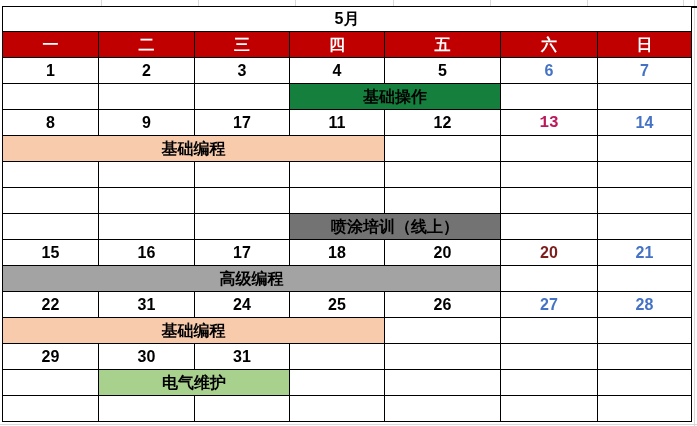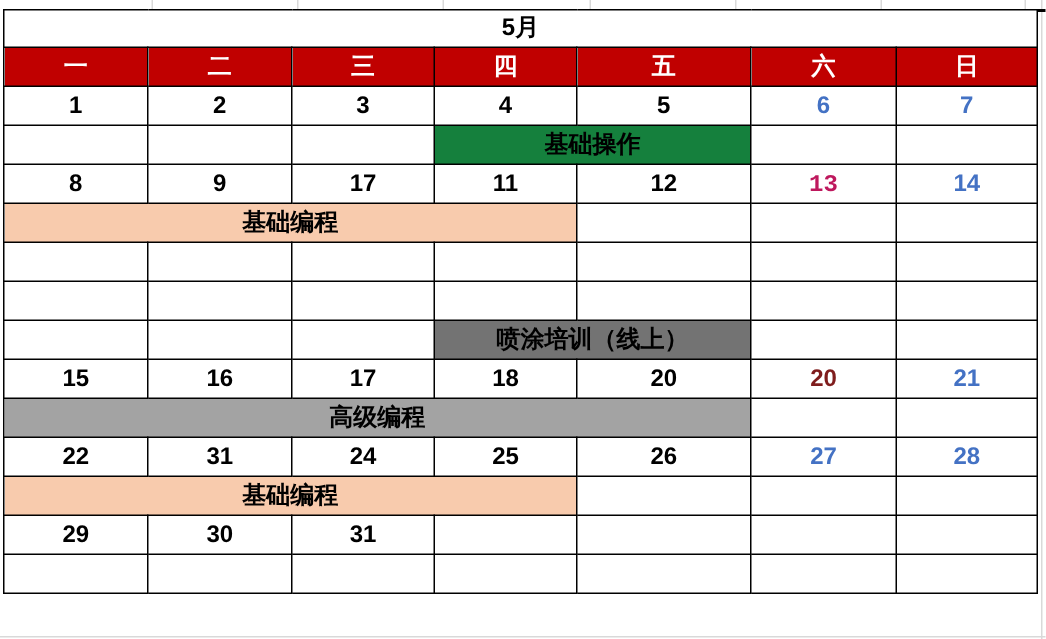--- a/index.html
+++ b/index.html
@@ -160,20 +160,28 @@
           <td>29</td>
           <td>30</td>
           <td>31</td>
           <td></td>
           <td></td>
           <td></td>
           <td></td>
         </tr>
         <tr class="cal-row">
           <td></td>
+          <td colspan="2" class="event-cell" style="background: rgb(169, 209, 142);">电气维护</td>
+          <td></td>
+          <td></td>
+          <td></td>
+          <td></td>
+        </tr>
+        <tr class="cal-row">
+          <td></td>
           <td></td>
           <td></td>
           <td></td>
           <td></td>
           <td></td>
           <td></td>
         </tr>
       </tbody>
   </table>
 </div>

